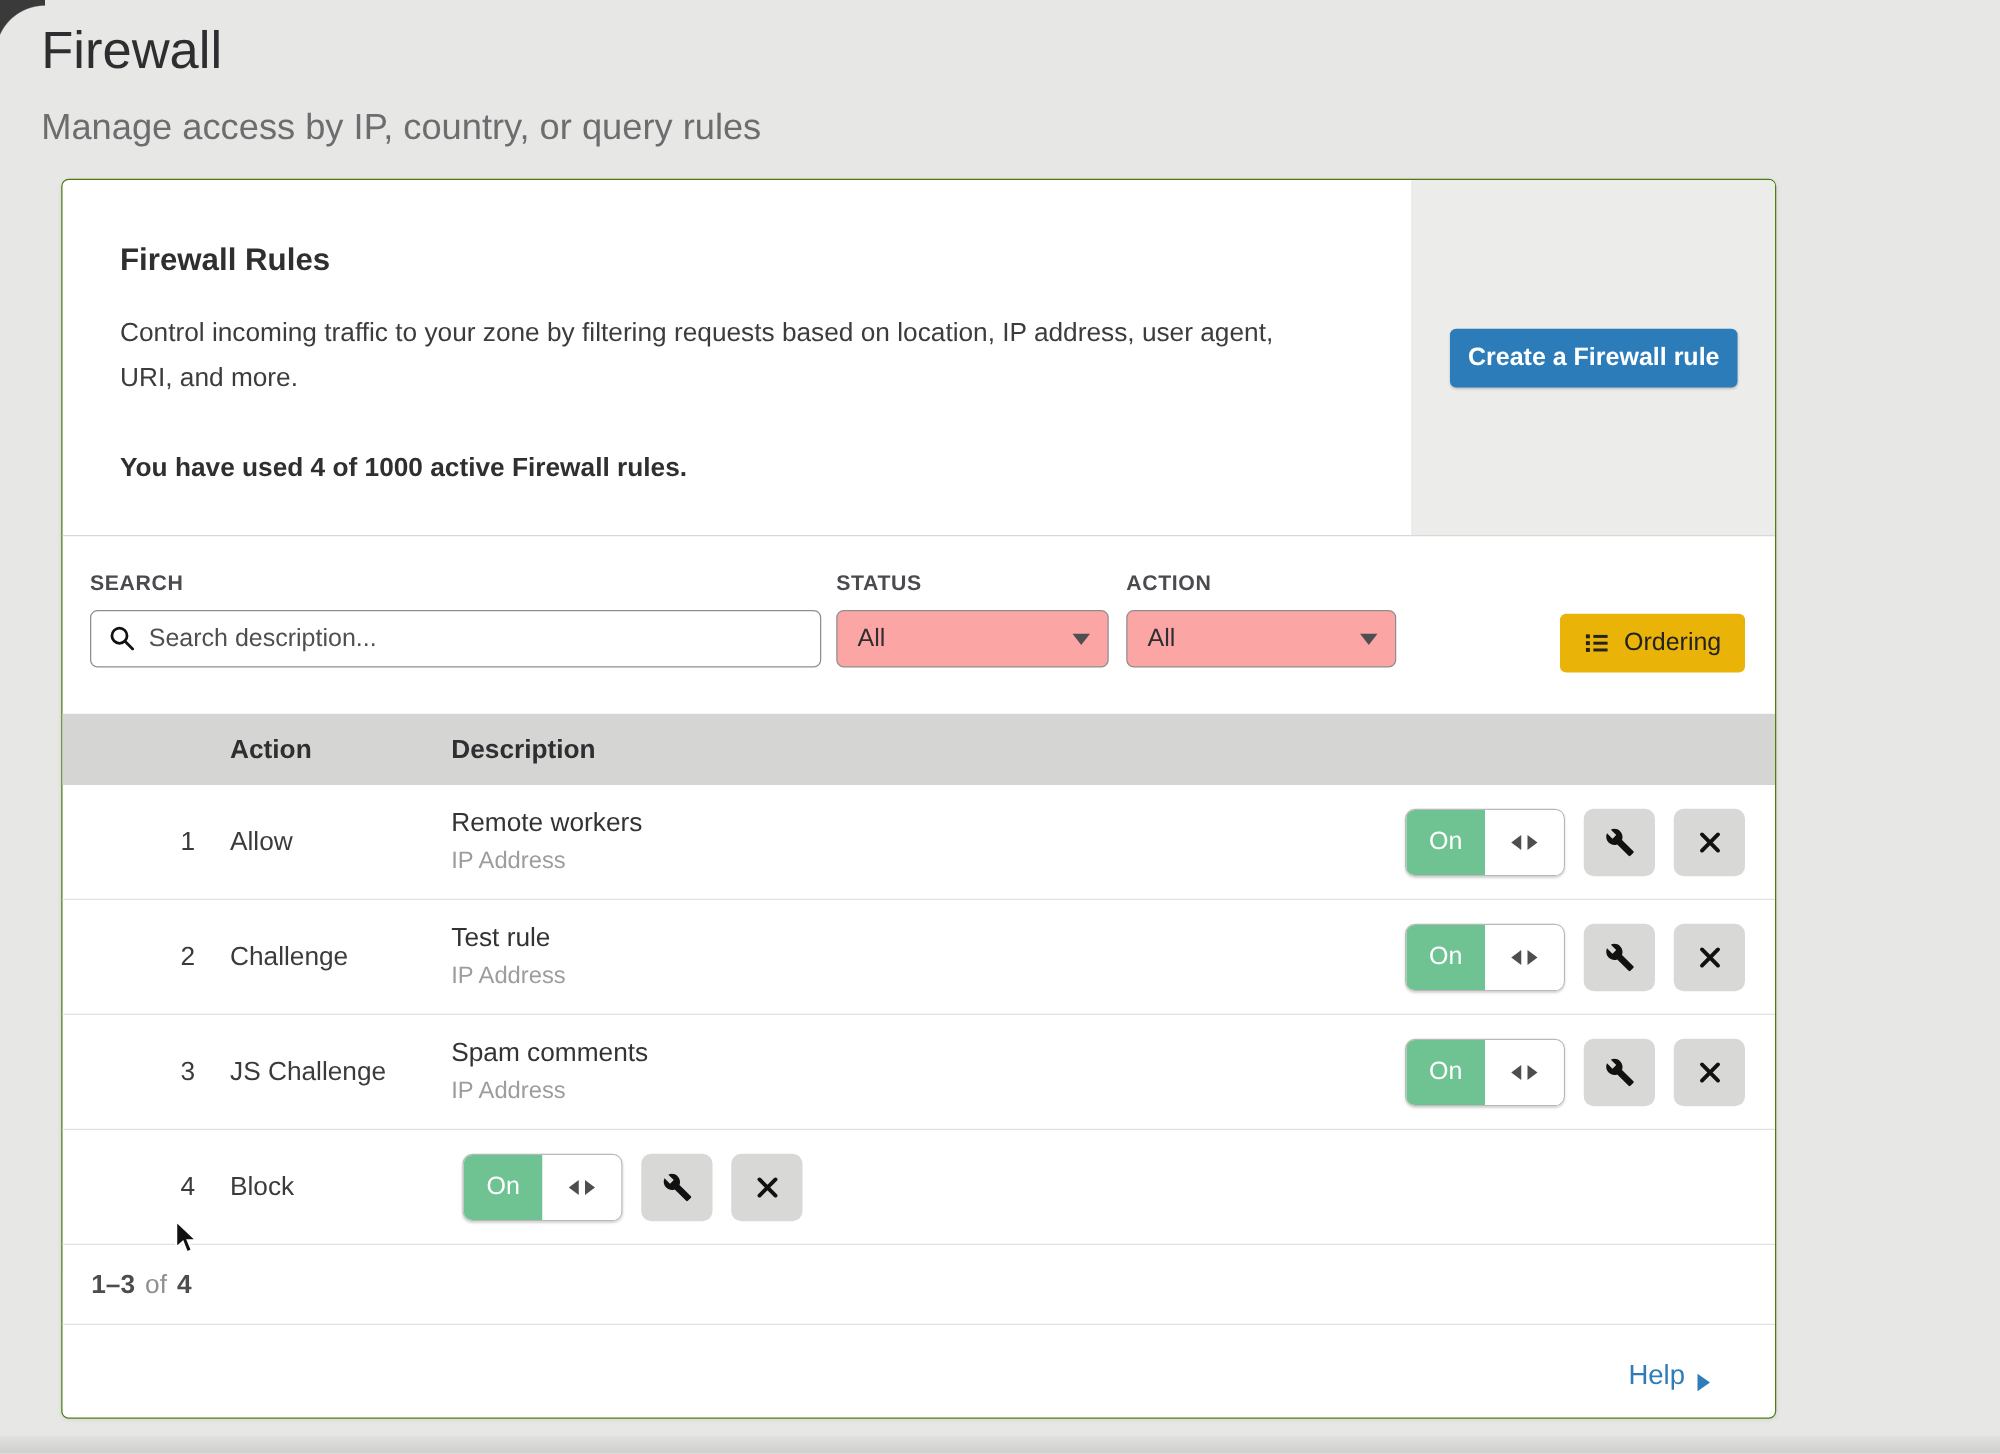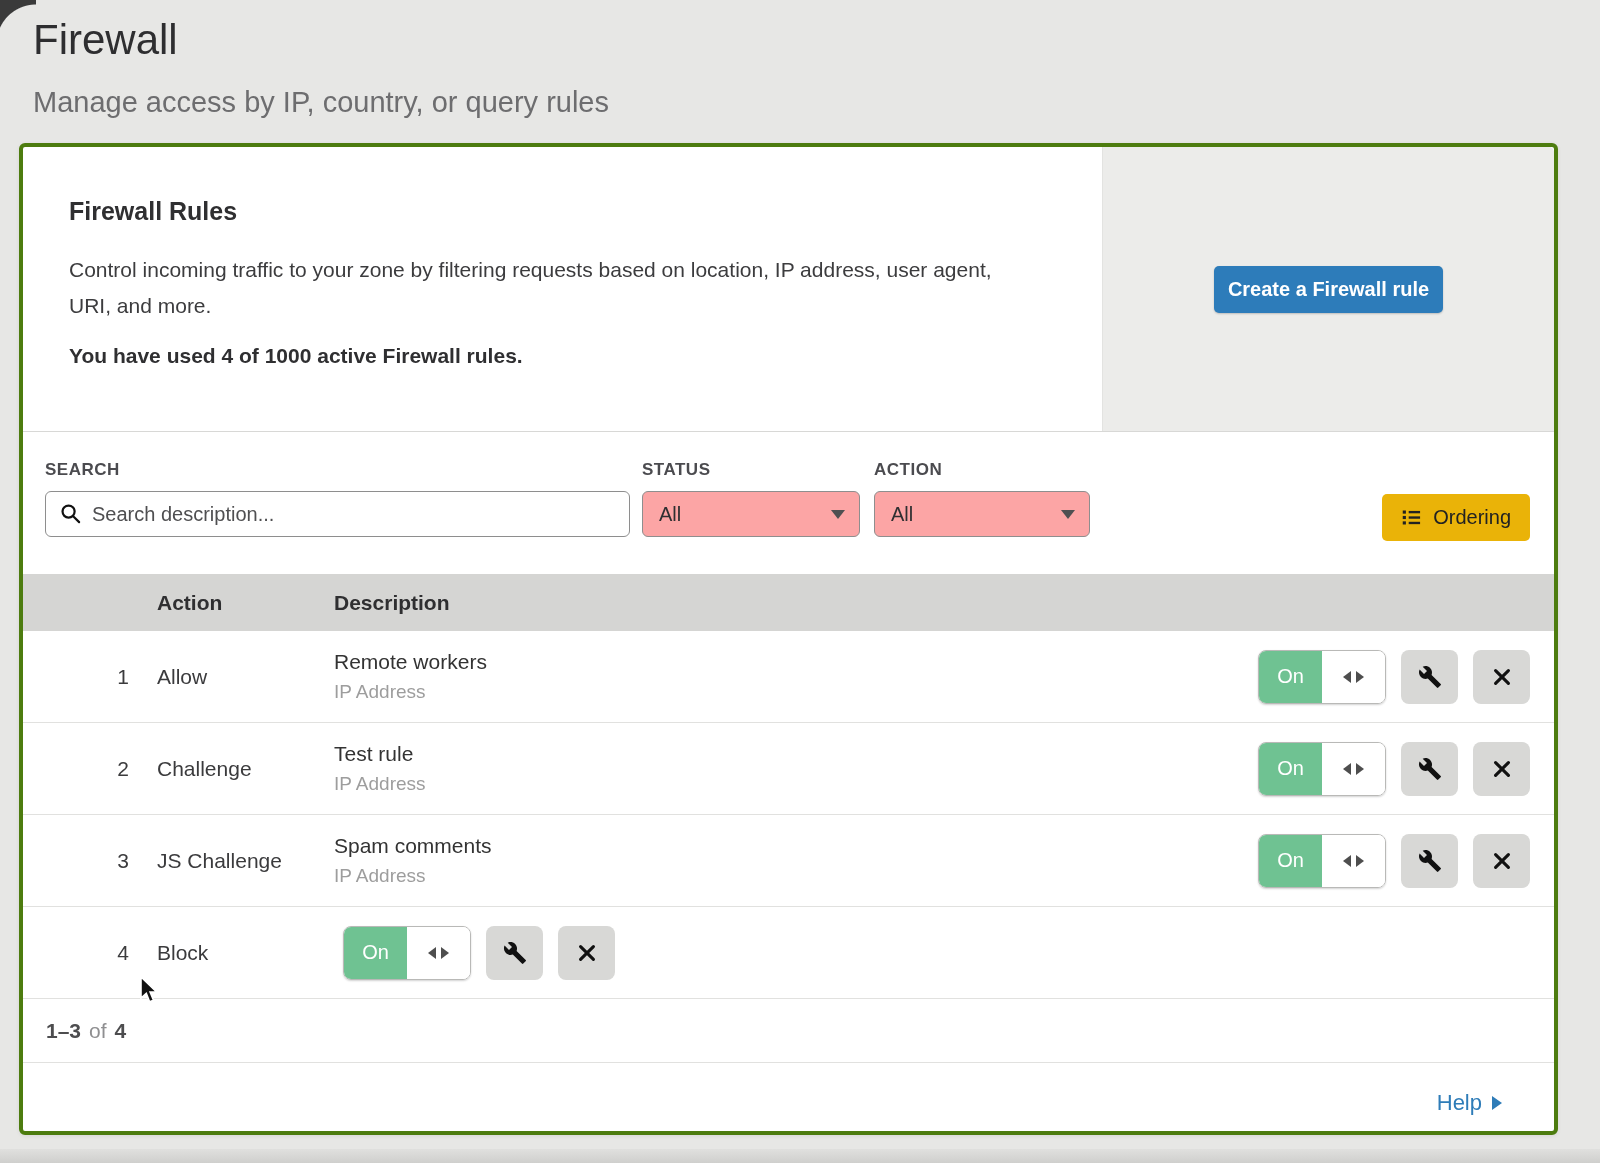--- a/index.html
+++ b/index.html
@@ -10,30 +10,30 @@
     -webkit-font-smoothing:antialiased;
   }
   body::after{content:"";position:absolute;left:0;right:0;bottom:0;height:14px;
     background:linear-gradient(#e0e0de,#cfcfcd);pointer-events:none}
   .corner-artifact{position:absolute;top:0;left:0;width:36px;height:44px;z-index:6;
     background:radial-gradient(circle at 100% 100%, transparent 0 39px, #3a3a3a 40px)}
   .page-head{padding:10px 33px 0}
   .page-title{font-size:42px;font-weight:400;color:#2e2e30;margin:6px 0 0}
   .page-subtitle{font-size:29px;font-weight:400;color:#6d6d6f;margin-top:22px}
 
-  .card{position:absolute;left:19px;top:143px;width:1539px;height:992px;
-    background:#fff;border:4px solid #4d7c0f;border-radius:6px;box-sizing:border-box;
+  .card{position:absolute;left:49px;top:143px;width:1372px;height:992px;
+    background:#fff;border:1px solid #4d7c0f;border-radius:6px;box-sizing:border-box;
     box-shadow:0 1px 4px rgba(0,0,0,.07)}
 
   
   .card-header{display:flex;height:285px;box-sizing:border-box;border-bottom:1px solid #d8d8d6}
   .card-header-main{width:1079px;box-sizing:border-box;padding:50px 60px 0 46px}
   .section-title{font-size:25px;font-weight:600;color:#2f2f31;margin:0 0 26px}
   .section-desc{font-size:21px;color:#3c3c3e;line-height:1.72;margin:0;max-width:950px}
-  .usage-note{font-size:21px;font-weight:700;color:#2f2f31;margin:20px 0 0}
+  .usage-note{font-size:21px;font-weight:700;color:#2f2f31;margin:42px 0 0}
   .card-header-side{flex:1;background:#ececea;border-left:1px solid #e3e3e1;
     border-radius:0 5px 0 0;display:flex;align-items:center;justify-content:center}
   .btn-primary{background:#2d7cba;color:#fff;font-size:20px;font-weight:600;
     font-family:inherit;border:none;border-radius:5px;padding:12px 14px;cursor:pointer;
     box-shadow:0 1px 2px rgba(0,0,0,.2)}
 
   
   .filters{height:142px;box-sizing:border-box;display:flex;padding:28px 24px 0 22px}
   .filter label{display:block;font-size:17px;font-weight:700;color:#4b4b4f;
     letter-spacing:.5px;margin-bottom:11px}
@@ -84,21 +84,21 @@
   .icon-btn{width:57px;height:54px;border:none;border-radius:8px;background:#d8d8d6;
     display:flex;align-items:center;justify-content:center;cursor:pointer}
 
   .pagination{height:63px;display:flex;align-items:center;padding-left:23px;
     font-size:21px;border-bottom:1px solid #e1e1df}
   .pg-bold{font-weight:700;color:#4d4d4f}
   .pg-of{color:#8f8f91;margin:16px 8px;font-weight:400}
 
   .help-row{height:80px;display:flex;align-items:center;justify-content:flex-end;
     padding-right:52px}
-  .help-link{display:flex;align-items:center;gap:10px;font-size:22px;color:#2e7cb8;
+  .help-link{display:flex;align-items:flex-end;gap:10px;font-size:22px;color:#2e7cb8;
     text-decoration:none;cursor:pointer}
   .help-arrow{width:0;height:0;border-top:7px solid transparent;
     border-bottom:7px solid transparent;border-left:10px solid #2e7cb8}
 
   .mouse-cursor{position:absolute;left:138px;top:976px;z-index:10;pointer-events:none}
 </style>
 </head>
 <body>
 
 <div class="corner-artifact"></div>

